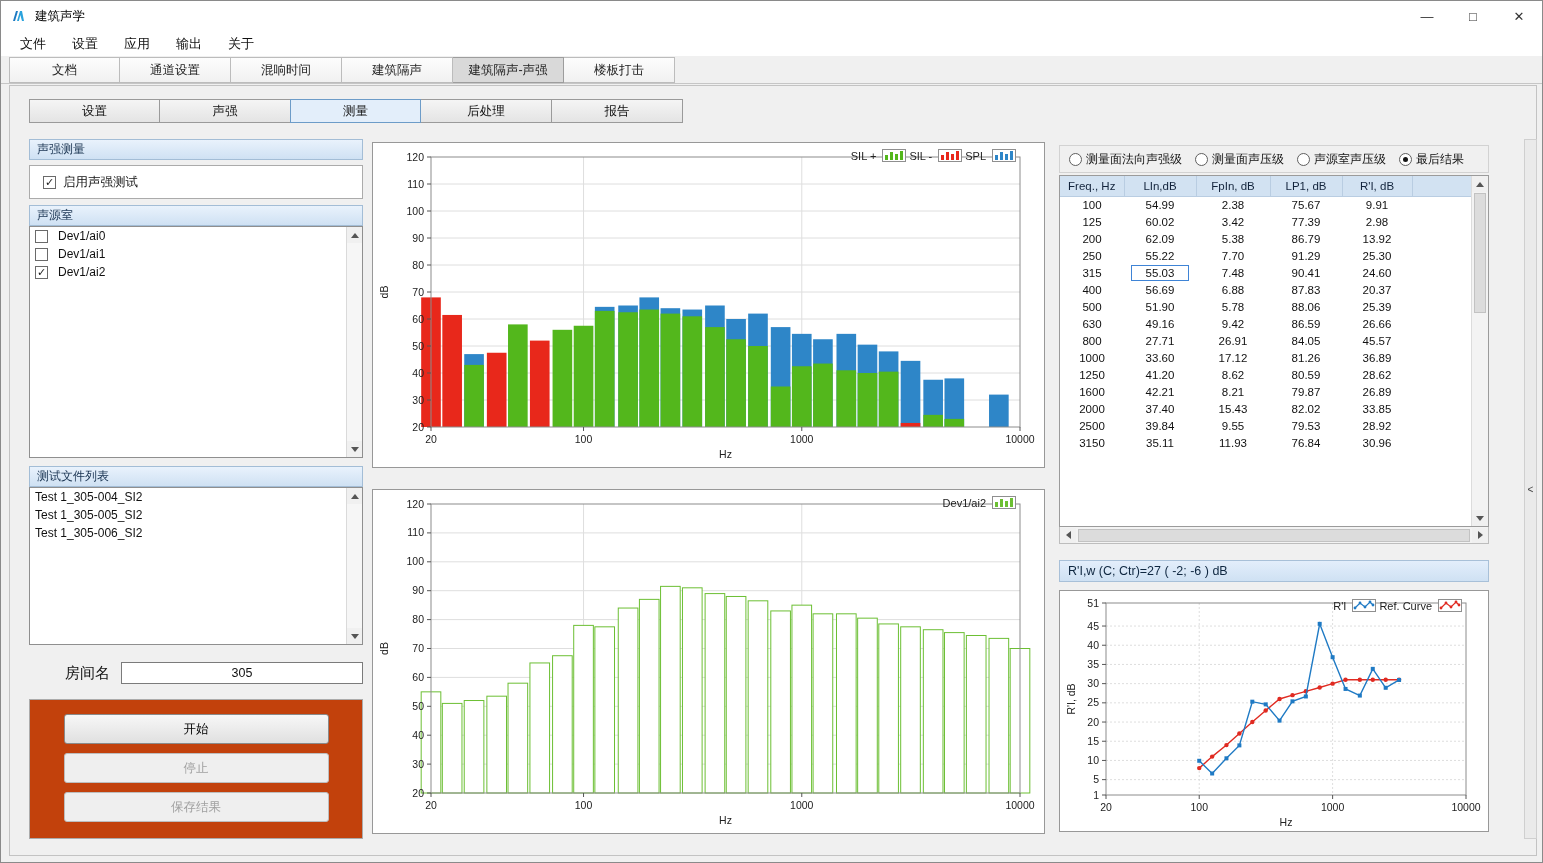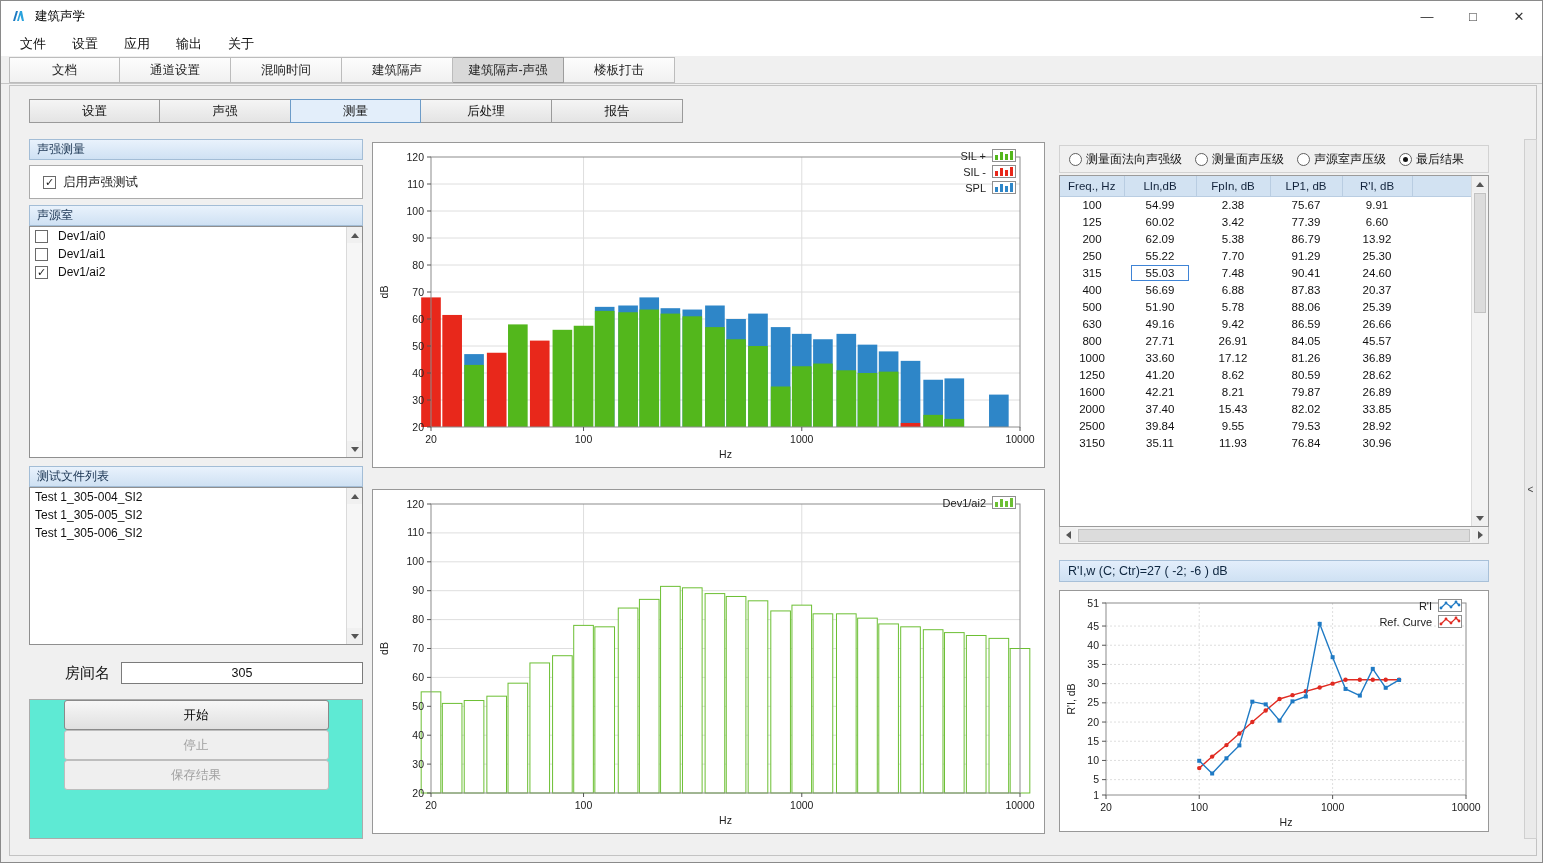--- a/index.html
+++ b/index.html
@@ -40,39 +40,39 @@
   .listbox{position:relative;background:#fff;border:1px solid #8f8f8f;overflow:hidden;}
   .channel-list{height:232px;}
   .sec-header.files{margin-top:8px;}
   .file-list{height:158px;}
   .list-row{height:18px;display:flex;align-items:center;gap:10px;padding-left:5px;font-size:12px;color:#111;width:calc(100% - 17px);}
   .cb{width:13px;height:13px;min-width:13px;border:1px solid #6a6a6a;background:#fff;display:inline-flex;align-items:center;justify-content:center;font-size:11px;line-height:11px;color:#1a1a1a;}
   .cb-label{font-size:12.5px;color:#111;}
   .room-row{margin-top:16px;height:24px;display:flex;align-items:center;}
   .room-label{font-size:15px;width:56px;color:#111;margin-left:36px;}
   .room-input{flex:1;height:22px;border:1px solid #7b7b7b;text-align:center;font-size:12.5px;background:#fff;color:#111;}
-  .btn-box{margin-top:14px;height:140px;border:1px solid #ababab;background:#5eead4;display:flex;flex-direction:column;align-items:center;padding-top:0;}
+  .btn-box{margin-top:14px;height:140px;border:1px solid #ababab;background:#c2410c;display:flex;flex-direction:column;align-items:center;padding-top:14px;gap:9px;}
   .push-btn{width:265px;height:30px;background:linear-gradient(#f7f7f7,#e0e0e0);border:1px solid #8a8a8a;border-radius:3px;font-size:12.5px;color:#000;font-family:inherit;}
   .push-btn.disabled{color:#a0a0a0;background:#efefef;border-color:#bdbdbd;}
 
   
   .lscroll{position:absolute;top:0;right:0;bottom:0;width:16px;background:#f6f6f6;border-left:1px solid #dadada;display:flex;flex-direction:column;justify-content:space-between;align-items:center;}
   .sb-btn{width:100%;height:16px;display:flex;align-items:center;justify-content:center;background:#f0f0f0;}
   .tri-up{width:0;height:0;border-left:4px solid transparent;border-right:4px solid transparent;border-bottom:5px solid #555;}
   .tri-down{width:0;height:0;border-left:4px solid transparent;border-right:4px solid transparent;border-top:5px solid #555;}
   .tri-left{width:0;height:0;border-top:4px solid transparent;border-bottom:4px solid transparent;border-right:5px solid #555;}
   .tri-right{width:0;height:0;border-top:4px solid transparent;border-bottom:4px solid transparent;border-left:5px solid #555;}
 
   
   .chart-box{position:absolute;background:#fff;border:1px solid #989898;}
   .chart-box svg{display:block;}
   .chart1{left:362px;top:56px;width:673px;height:326px;}
   .chart2{left:362px;top:403px;width:673px;height:345px;}
   .tk{font-size:10.5px;fill:#222;}
-  .legend{position:absolute;top:6px;right:28px;display:flex;flex-direction:column;gap:3px;align-items:flex-end;}
+  .legend{position:absolute;top:6px;right:28px;display:flex;gap:3px;align-items:flex-end;}
   .lg-row{display:flex;align-items:center;gap:6px;}
   .lg-label{font-size:11px;color:#222;}
 
   
   .right-panel{position:absolute;left:1049px;top:59px;width:498px;height:690px;}
   .radio-row{position:absolute;left:0;top:0;width:430px;height:28px;display:flex;align-items:center;gap:13px;padding-left:9px;border:1px solid #d2d2d2;background:#f0f0f0;}
   .radio-item{display:flex;align-items:center;gap:4px;}
   .radio{width:13px;height:13px;border:1px solid #5f5f5f;border-radius:50%;background:#fff;position:relative;display:inline-block;}
   .radio.sel::after{content:"";position:absolute;left:3px;top:3px;width:5px;height:5px;border-radius:50%;background:#161616;}
   .radio-label{font-size:12px;color:#111;white-space:nowrap;}
@@ -474,21 +474,21 @@
                   <td><span>2.38</span></td>
                   <td><span>75.67</span></td>
                   <td><span>9.91</span></td>
                   <td></td>
                 </tr>
                 <tr>
                   <td><span>125</span></td>
                   <td><span>60.02</span></td>
                   <td><span>3.42</span></td>
                   <td><span>77.39</span></td>
-                  <td><span>6.60</span></td>
+                  <td><span>2.98</span></td>
                   <td></td>
                 </tr>
                 <tr>
                   <td><span>200</span></td>
                   <td><span>62.09</span></td>
                   <td><span>5.38</span></td>
                   <td><span>86.79</span></td>
                   <td><span>13.92</span></td>
                   <td></td>
                 </tr>

